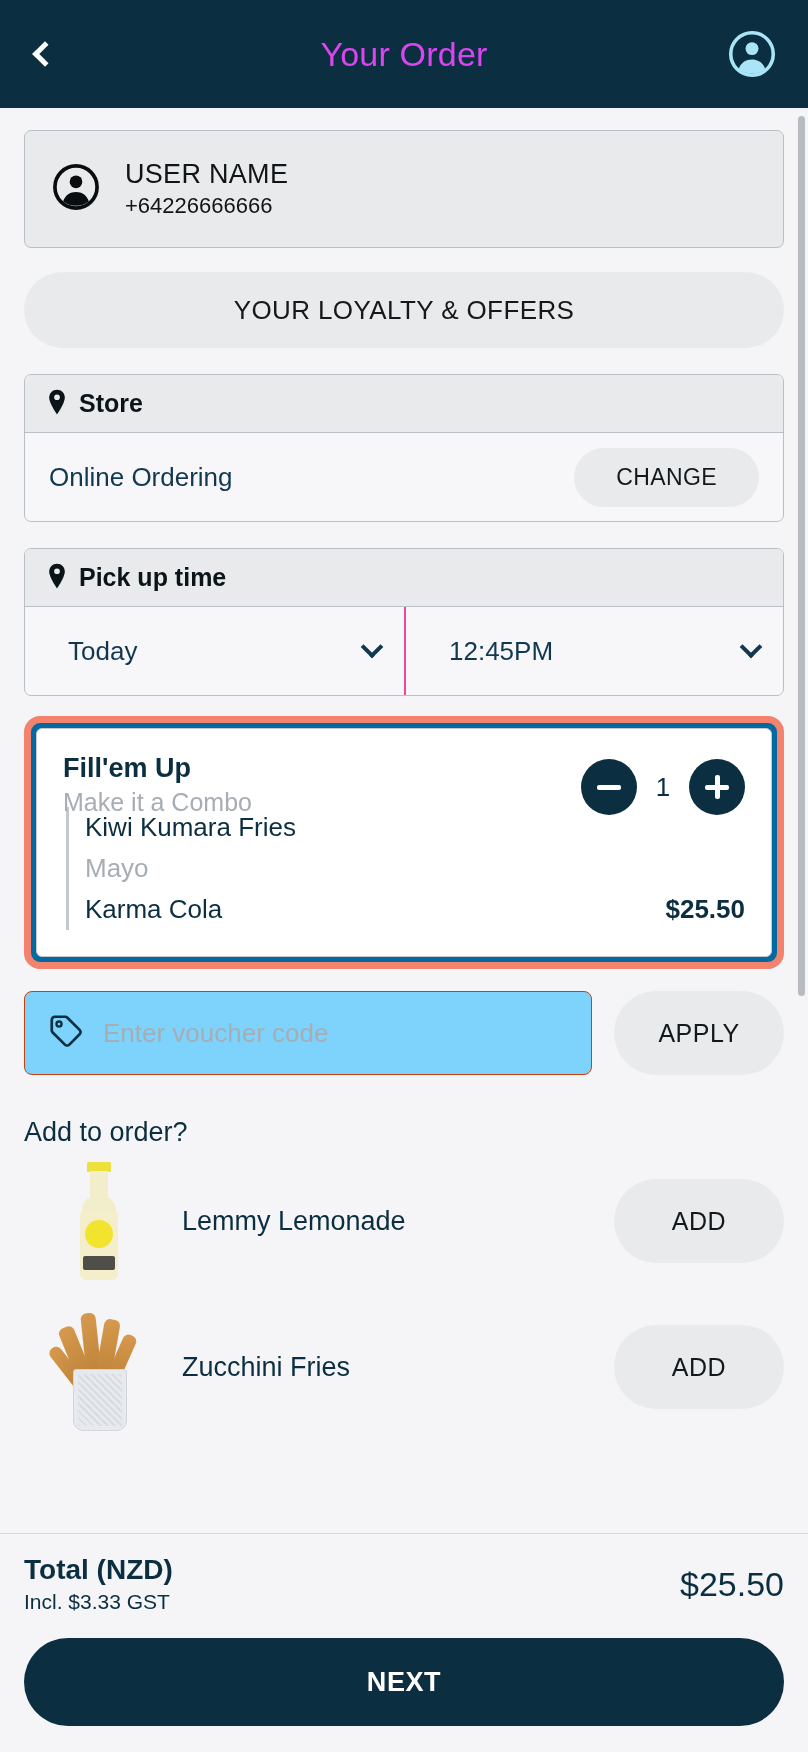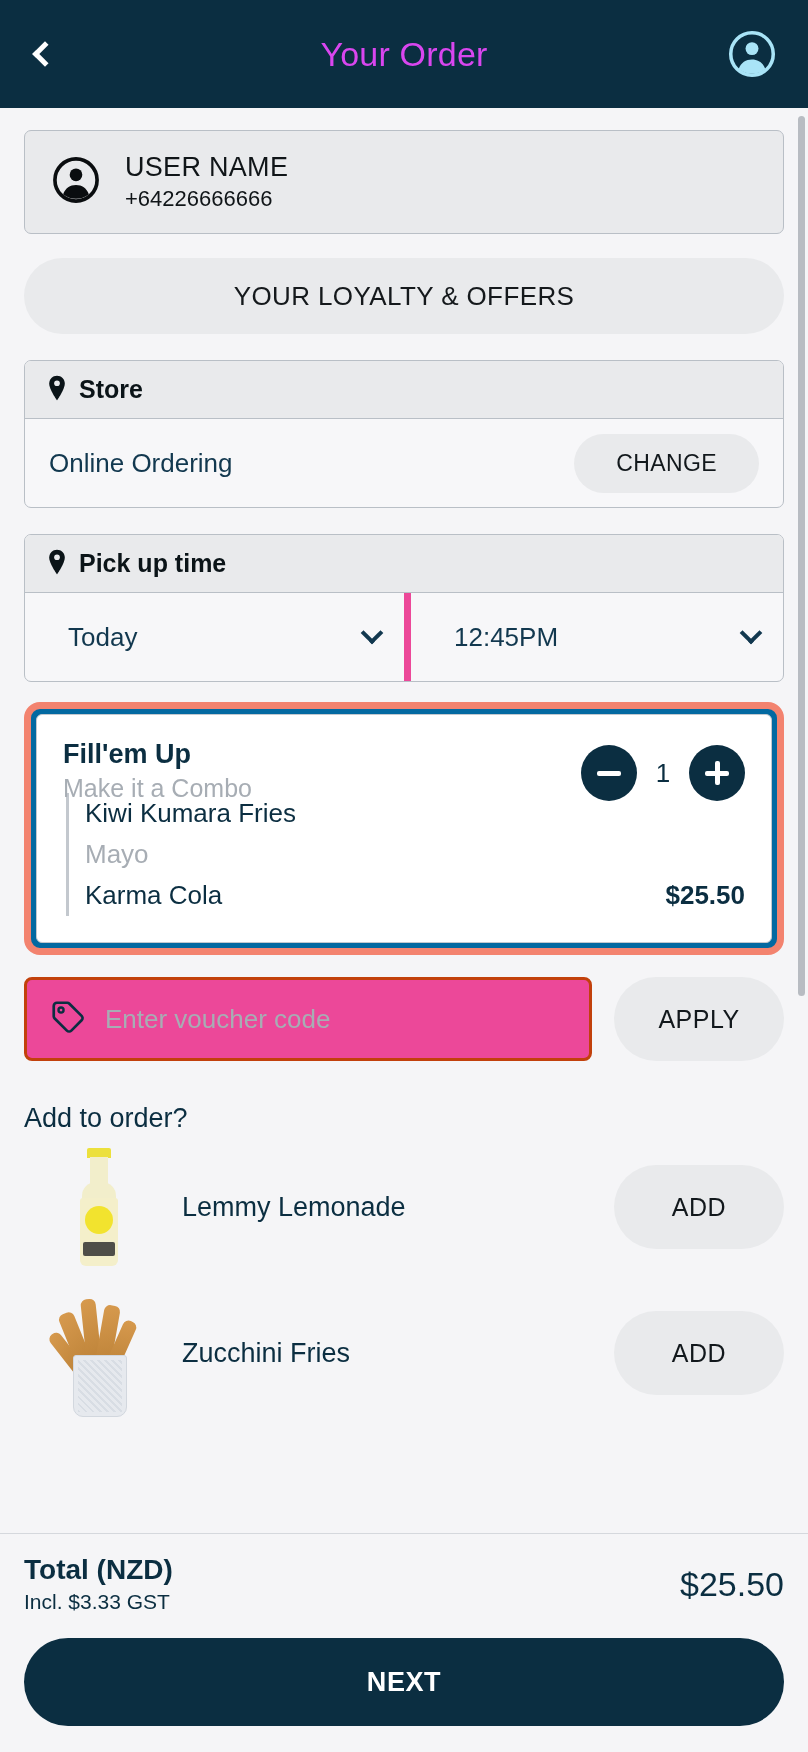--- a/index.html
+++ b/index.html
@@ -24,21 +24,21 @@
     pointer-events: none;
   }
   .account-icon { margin-left: auto; width: 52px; height: 52px; display: flex; align-items: center; justify-content: center; cursor: pointer; z-index: 2;}
 
   
   .body { flex: 1 1 auto; position: relative; overflow: hidden; padding: 0 24px; }
   .scrollbar { position: absolute; right: 3px; top: 8px; width: 7px; height: 880px; background: #b8bcc2; border-radius: 4px; }
 
   
   .user-card {
-    margin-top: 22px; height: 104px; background: #e9eaec; border: 1px solid #b9bfc6;
+    margin-top: 22px; height: 118px; background: #e9eaec; border: 1px solid #b9bfc6;
     border-radius: 7px; display: flex; align-items: center; padding: 0 28px; gap: 26px;
   }
   .user-text { display: flex; flex-direction: column; gap: 3px; }
   .user-name { font-size: 27px; color: #101518; letter-spacing: .3px; }
   .user-phone { font-size: 22px; color: #101518; }
 
   
   .loyalty {
     margin: 24px 0 0; height: 76px; background: #e9eaec; border-radius: 38px;
     display: flex; align-items: center; justify-content: center; cursor: pointer;
@@ -57,21 +57,21 @@
   .change-btn {
     margin-left: auto; background: #e9eaec; border-radius: 32px;
     padding: 16px 42px; font-size: 23px; color: #12181c; cursor: pointer; letter-spacing: .4px;
   }
 
   
   .pickup-row { display: flex; height: 88px; }
   .pickup-cell {
     flex: 1 1 50%; display: flex; align-items: center; padding: 0 24px; cursor: pointer;
   }
-  .pickup-cell + .pickup-cell { border-left: 7px solid #ec4899; }
+  .pickup-cell + .pickup-cell { border-left: 2px solid #ec4899; }
   .pickup-val { font-size: 26px; color: #12384f; margin-left: 19px; }
   .chev-down {
     margin-left: auto; width: 16px; height: 16px;
     border-right: 4px solid #12384f; border-bottom: 4px solid #12384f;
     transform: rotate(45deg); margin-top: -8px;
   }
 
   
   .order-highlight {
     margin-top: 20px; border: 7px solid #f3836f; border-radius: 16px; padding: 5px; background: #0369a1;
@@ -95,21 +95,21 @@
 
   .sub-items { margin-top: -10px; padding-left: 16px; border-left: 3px solid #c3c8ce; margin-left: 3px; }
   .sub-row { display: flex; align-items: baseline; padding: 5px 0; }
   .sub-name { font-size: 26px; color: #0b2e41; }
   .sub-name.muted { color: #a7adb4; }
   .sub-price { margin-left: auto; font-size: 26px; font-weight: bold; color: #0b2e41; }
 
   
   .voucher-row { margin-top: 22px; display: flex; align-items: center; gap: 22px; }
   .voucher-box {
-    flex: 1 1 auto; height: 84px; background: #ec4899; border: 3px solid #c2410c;
+    flex: 1 1 auto; height: 84px; background: #7dd3fc; border: 1px solid #c2410c;
     border-radius: 8px; display: flex; align-items: center; gap: 18px; padding: 0 22px;
   }
   .voucher-input {
     border: 0; outline: 0; background: transparent; flex: 1 1 auto;
     font-family: "Liberation Sans", sans-serif; font-size: 26px; color: #0b2e41;
   }
   .voucher-input::placeholder { color: #a7adb4; }
   .apply-btn {
     width: 170px; height: 84px; background: #e9eaec; border-radius: 42px;
     display: flex; align-items: center; justify-content: center;

